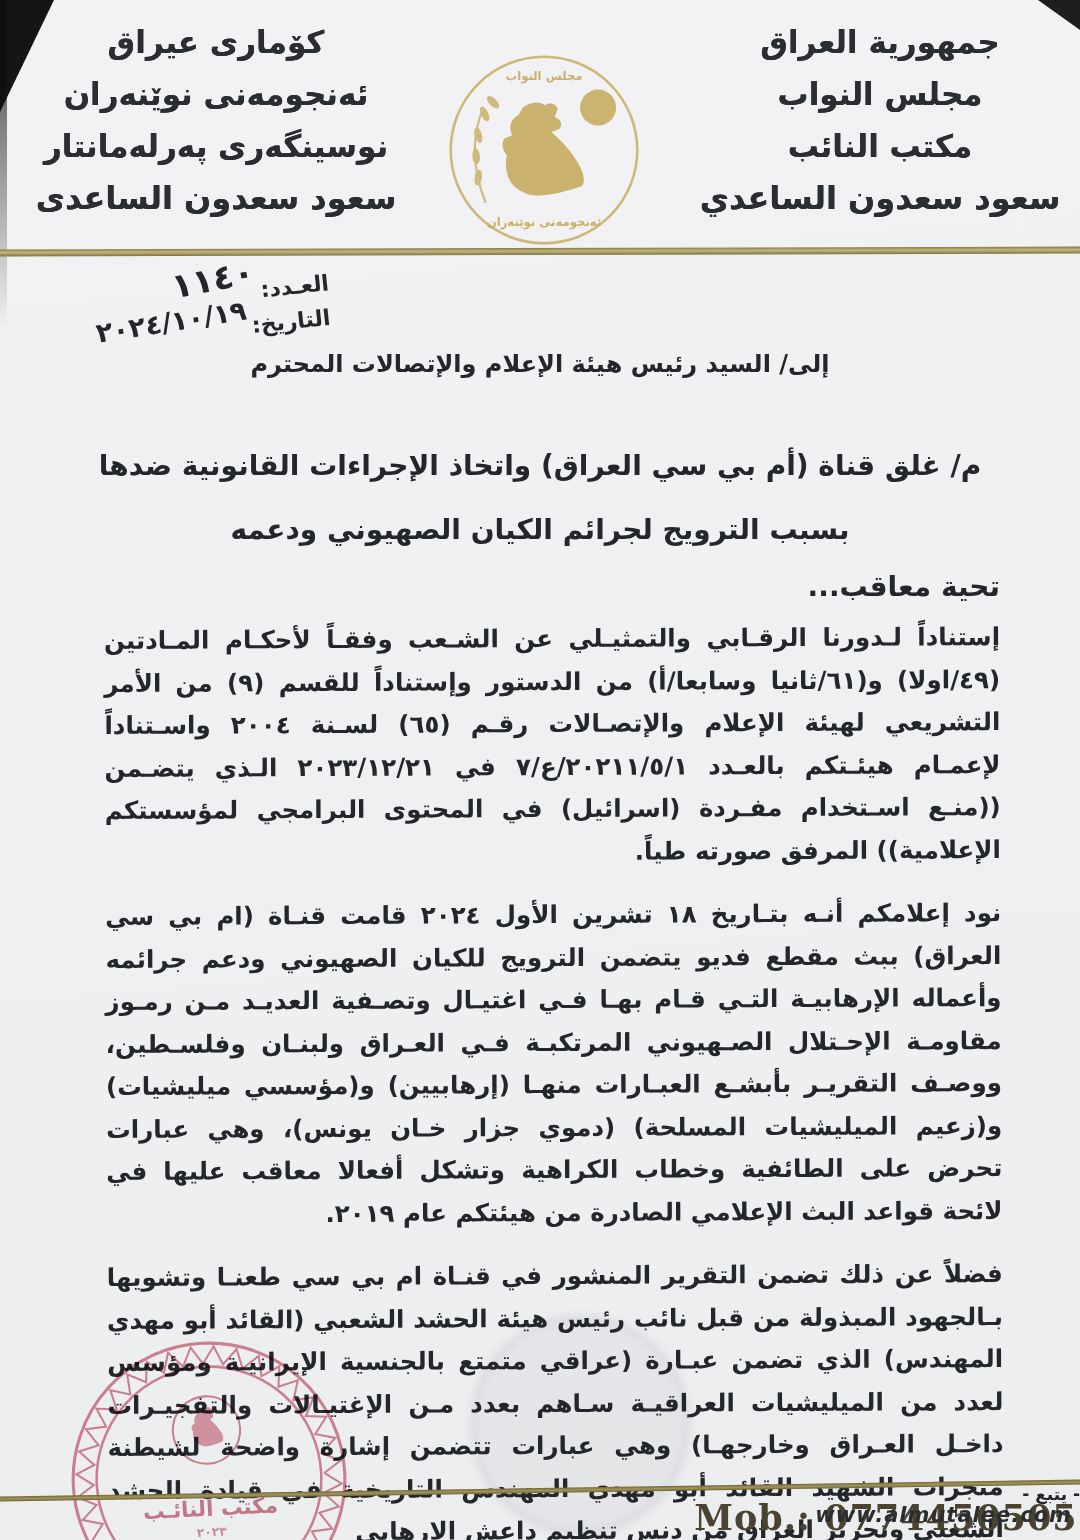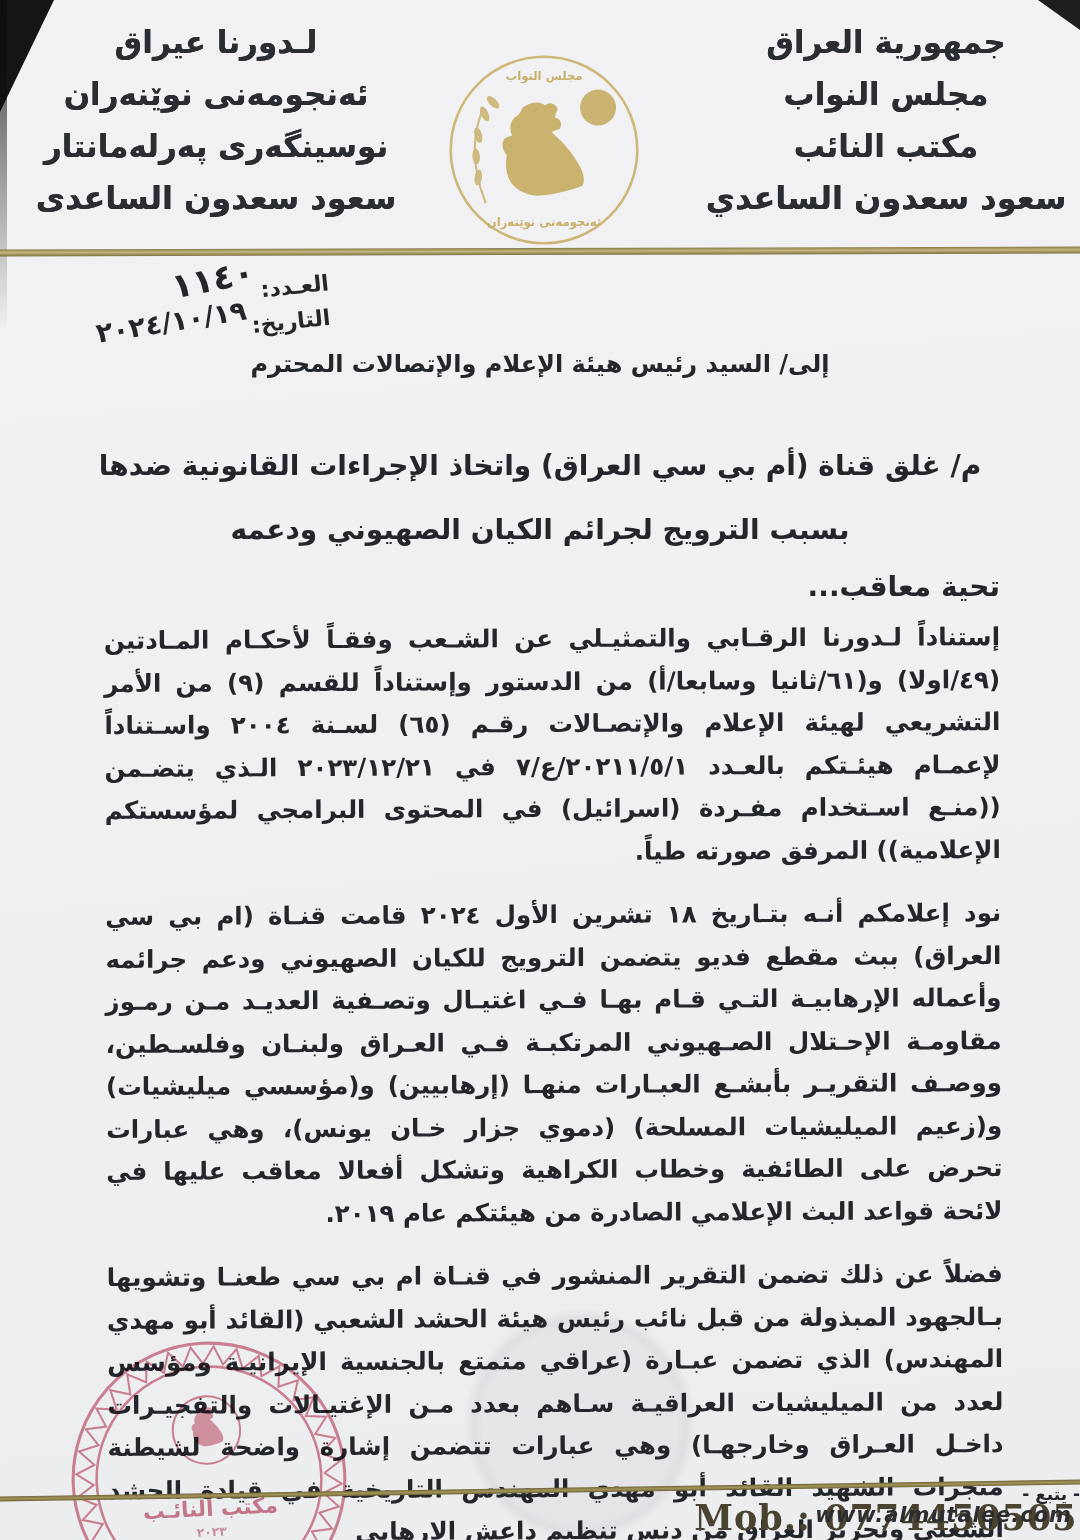--- a/index.html
+++ b/index.html
@@ -10,21 +10,21 @@
   .corner-tl{position:absolute;top:0;left:0;width:54px;height:112px;background:#141517;
              clip-path:polygon(0 0,100% 0,0 100%);}
   .corner-tr{position:absolute;top:0;right:0;width:42px;height:30px;background:#1d1e20;
              clip-path:polygon(0 0,100% 0,100% 100%);}
   .edge-left{position:absolute;top:0;left:0;width:7px;height:330px;
              background:linear-gradient(180deg,rgba(12,12,14,.8),rgba(12,12,14,0));}
   .ghost-seal{position:absolute;left:455px;top:1300px;width:250px;height:250px;border-radius:50%;
               background:radial-gradient(circle,rgba(120,120,130,.07) 55%,rgba(120,120,130,.12) 60%,transparent 66%);}
   
   .hdr-block{position:absolute;top:16px;text-align:center;font-weight:bold;}
-  .hdr-right{right:8px;width:372px;}
+  .hdr-right{right:14px;width:372px;}
   .hdr-left{left:6px;width:420px;}
   .hdr-line{font-size:31px;line-height:52px;letter-spacing:0;color:#2a2d31;
             text-shadow:0 0 .6px #2a2d31;}
   .hdr-line.name{font-size:32px;}
   .emblem-wrap{position:absolute;left:438px;top:44px;width:212px;height:212px;opacity:.85;}
   .gold-rule{position:absolute;left:0;top:248px;width:100%;height:7px;
              background:linear-gradient(180deg,#877a48 0%,#c3b67e 45%,#7e7342 100%);
              transform:rotate(-.15deg);}
   
   .meta{position:absolute;left:18px;top:266px;width:312px;direction:rtl;transform:rotate(-2deg);}
@@ -69,21 +69,21 @@
   <div class="ghost-seal"></div>
 
   <div class="hdr-block hdr-right" dir="rtl">
     <div class="hdr-line">جمهورية العراق</div>
     <div class="hdr-line">مجلس النواب</div>
     <div class="hdr-line">مكتب النائب</div>
     <div class="hdr-line name">سعود سعدون الساعدي</div>
   </div>
 
   <div class="hdr-block hdr-left" dir="rtl">
-    <div class="hdr-line">لـدورنا عیراق</div>
+    <div class="hdr-line">كۆماری عیراق</div>
     <div class="hdr-line">ئەنجومەنی نوێنەران</div>
     <div class="hdr-line">نوسینگەری پەرلەمانتار</div>
     <div class="hdr-line name">سعود سعدون الساعدی</div>
   </div>
 
   <div class="emblem-wrap">
     <svg viewBox="0 0 200 200" width="212" height="212">
       <circle cx="100" cy="100" r="88" fill="none" stroke="#c2a553" stroke-width="2.4" opacity=".9"></circle>
       <circle cx="151" cy="60" r="17" fill="#c2a553" opacity=".95"></circle>
 

